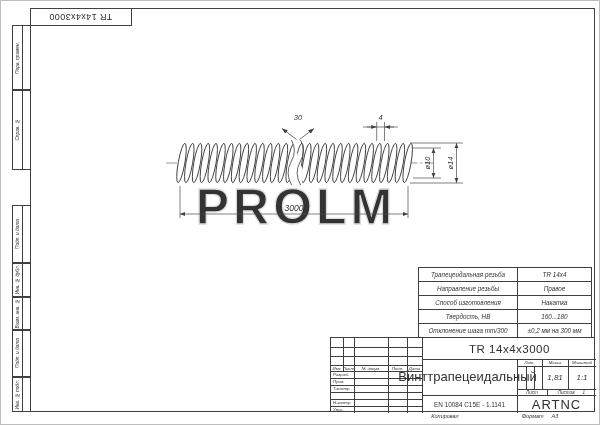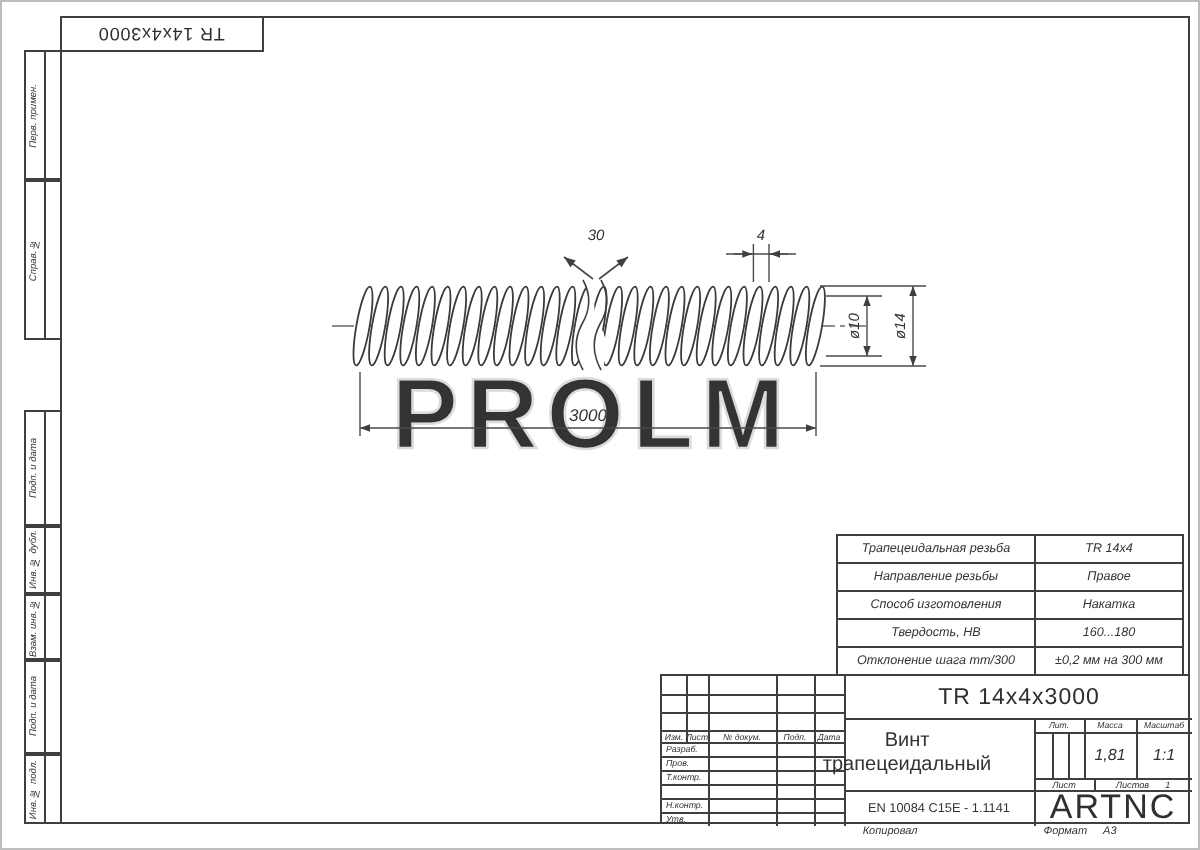--- a/index.html
+++ b/index.html
@@ -229,40 +229,40 @@
 
     <div class="cell row-lbl" style="left:1px;top:33px;width:22px;height:7px">Разраб.</div>
     <div class="cell row-lbl" style="left:1px;top:40px;width:22px;height:7px">Пров.</div>
     <div class="cell row-lbl" style="left:1px;top:47px;width:22px;height:7px">Т.контр.</div>
     <div class="cell row-lbl" style="left:1px;top:54px;width:22px;height:7px"></div>
     <div class="cell row-lbl" style="left:1px;top:61px;width:22px;height:7px">Н.контр.</div>
     <div class="cell row-lbl" style="left:1px;top:68px;width:22px;height:7px">Утв.</div>
 
     <div class="cell" style="left:92px;top:0;width:173px;height:21px;font-size:11.5px;letter-spacing:.5px;color:#2f2f2f">TR 14x4x3000</div>
 
-    <div class="cell" style="left:76px;top:22px;width:93px;height:34px;flex-direction:column;font-size:10px;line-height:1.2">
+    <div class="cell" style="left:90px;top:22px;width:93px;height:34px;flex-direction:row;font-size:13px;line-height:1.2">
       <span>Винт</span>
       <span>трапецеидальный</span>
     </div>
 
     <div class="cell" style="left:92px;top:58px;width:93px;height:16px;font-size:6.4px">EN 10084 C15E - 1.1141</div>
 
     <div class="cell lbl-s" style="left:186px;top:21px;width:25px;height:7px">Лит.</div>
     <div class="cell lbl-s" style="left:211px;top:21px;width:26px;height:7px">Масса</div>
     <div class="cell lbl-s" style="left:237px;top:21px;width:28px;height:7px">Масштаб</div>
     <div class="cell" style="left:211px;top:28px;width:26px;height:23px;font-size:8px;font-style:italic">1,81</div>
     <div class="cell" style="left:237px;top:28px;width:28px;height:23px;font-size:8px;font-style:italic">1:1</div>
 
     <div class="cell" style="left:186px;top:51px;width:30px;height:6px;font-size:4.6px;font-style:italic">Лист</div>
     <div class="cell" style="left:216px;top:51px;width:49px;height:6px;font-size:4.6px;font-style:italic;gap:8px">
       <span>Листов</span>
       <span>1</span>
     </div>
 
-    <div class="cell" style="left:186px;top:58px;width:79px;height:16px;font-size:17px;letter-spacing:1px;color:#2f2f2f">ARTNC</div>
+    <div class="cell" style="left:186px;top:58px;width:79px;height:16px;font-size:13px;letter-spacing:1px;color:#2f2f2f">ARTNC</div>
   </div>
 
   <div class="abs below" style="left:415px;top:413px;width:60px">Копировал</div>
   <div class="abs below" style="left:505px;top:413px;width:70px">
     <span>Формат</span>
     <span>A3</span>
   </div>
 
 </div>
 

